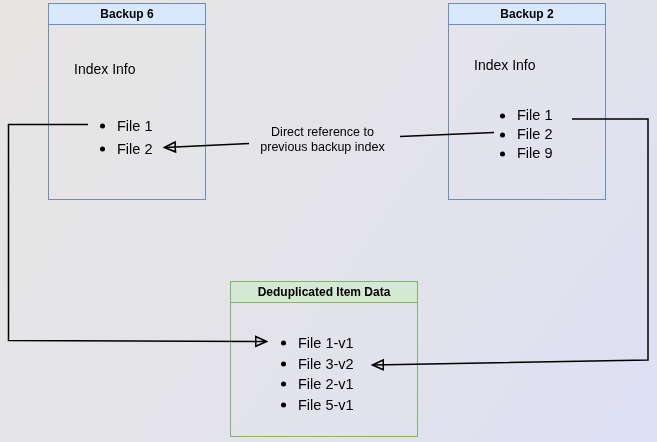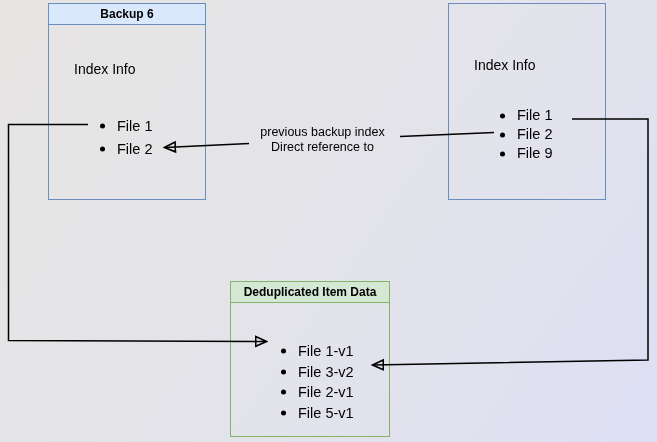--- a/index.html
+++ b/index.html
@@ -62,29 +62,29 @@
     position: absolute;
     left: 1px;
     top: 50%;
     transform: translateY(-50%);
     width: 5px; height: 5px;
     border-radius: 50%;
     background: var(--line);
   }
   #backup1 { left: 48px; top: 3px; width: 158px; height: 197px; }
   #backup2 { left: 448px; top: 3px; width: 158px; height: 197px; }
-  #dedup   { left: 230px; top: 281px; width: 160px; height: 156px; }
+  #dedup   { left: 230px; top: 281px; width: 188px; height: 156px; }
 
   #backup1 .subtitle { left: 25px; top: 56px; }
   #backup1 ul.filelist { left: 50px; top: 111px; line-height: 22.5px; }
 
   #backup2 .subtitle { left: 25px; top: 52px; }
   #backup2 ul.filelist { left: 50px; top: 102px; line-height: 19px; }
 
-  #dedup ul.filelist { left: 49px; top: 51px; line-height: 20.5px; margin-top: 8px; }
+  #dedup ul.filelist { left: 49px; top: 51px; line-height: 20.5px; }
 
   .ref-label {
     position: absolute;
     left: 235px; top: 125px;
     width: 175px;
     text-align: center;
     font-size: 12.5px;
     line-height: 14.5px;
     z-index: 6;
     white-space: nowrap;
@@ -124,36 +124,37 @@
   <div class="dbox blue" id="backup1">
     <div class="dbox-header">Backup 6</div>
     <div class="subtitle">Index Info</div>
     <ul class="filelist">
         <li>File 1</li>
         <li>File 2</li>
       </ul>
   </div>
 
   <div class="dbox blue" id="backup2">
+    <div class="dbox-header">Backup 2</div>
     <div class="subtitle">Index Info</div>
     <ul class="filelist">
         <li>File 1</li>
         <li>File 2</li>
         <li>File 9</li>
       </ul>
   </div>
 
   <div class="dbox green" id="dedup">
     <div class="dbox-header">Deduplicated Item Data</div>
     <ul class="filelist">
         <li>File 1-v1</li>
         <li>File 3-v2</li>
         <li>File 2-v1</li>
         <li>File 5-v1</li>
       </ul>
   </div>
 
   <div class="ref-label">
+    <div>Direct reference to</div>
     <div>previous backup index</div>
-    <div>Direct reference to</div>
   </div>
 
 </div>
 
 </body></html>

